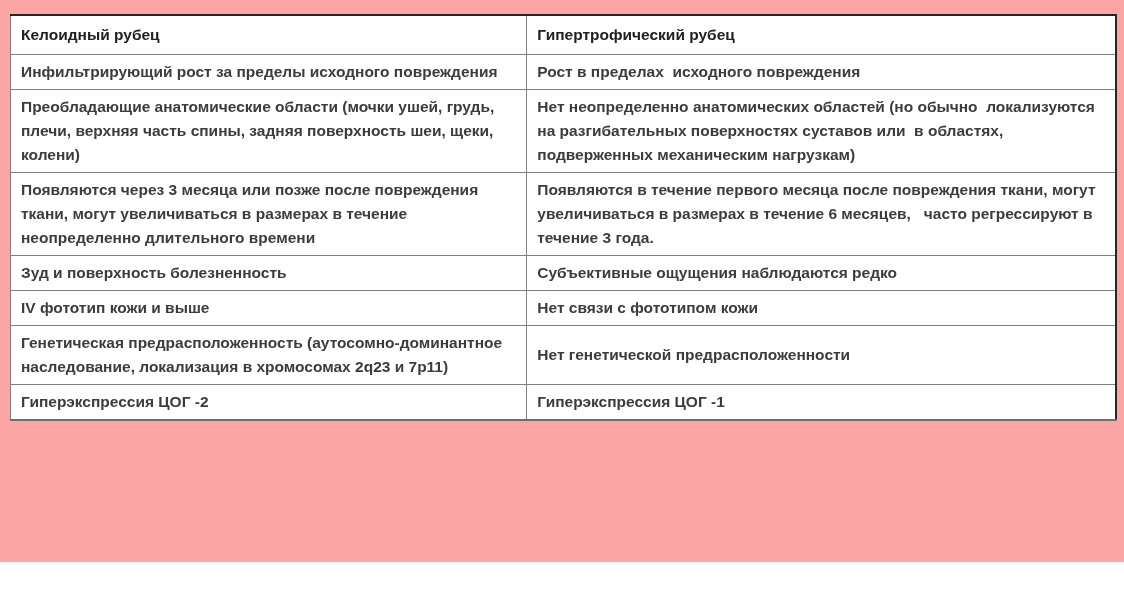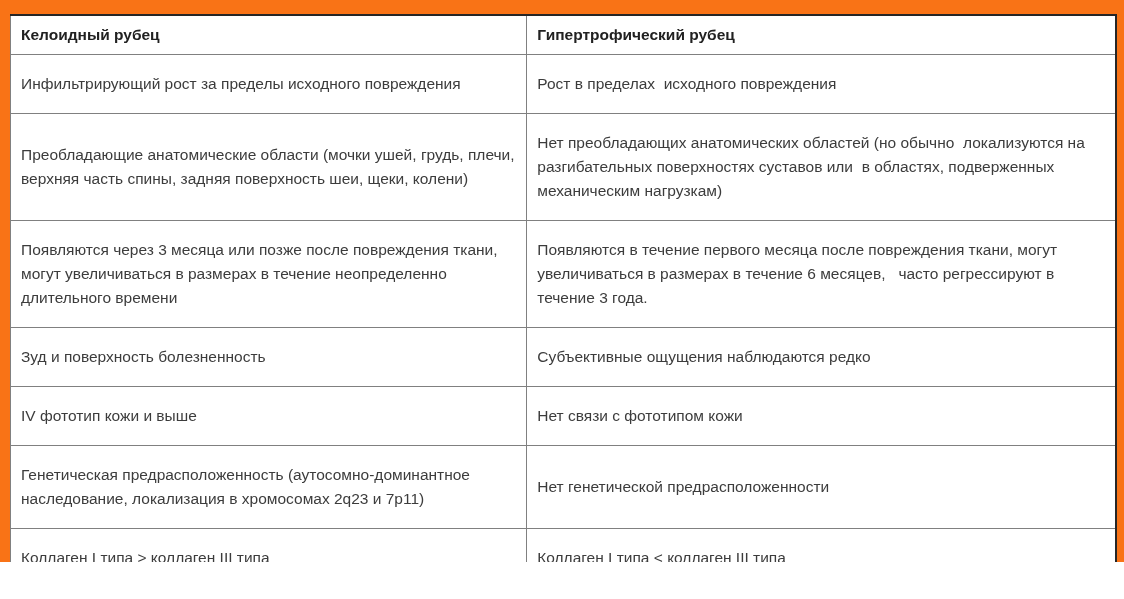--- a/index.html
+++ b/index.html
@@ -5,44 +5,45 @@
   html, body {
     margin: 0;
     background: #ffffff;
     font-family: "Liberation Sans", "DejaVu Sans", sans-serif;
   }
   .page {
     width: 1124px;
     height: 562px;
     box-sizing: border-box;
     padding: 14px 7px 9px 10px;
-    background: #f97316;
+    background: #fca5a5;
   }
   table.compare-table {
     border-collapse: collapse;
     width: 1107px;
     table-layout: fixed;
     background: #ffffff;
     border-top: 2px solid #262626;
     border-right: 2px solid #262626;
     border-bottom: 2px solid #6e6e6e;
     border-left: 1px solid #808080;
   }
   col.col-keloid { width: 46.7%; }
   col.col-hyper  { width: 53.3%; }
   th, td {
     border: 1px solid #808080;
     vertical-align: middle;
     text-align: left;
     font-size: 15.5px;
     line-height: 24px;
-    padding: 17px 10px;
+    padding: 5px 10px;
     color: #3c3c3c;
     white-space: pre-wrap;
     overflow-wrap: break-word;
+    font-weight: bold;
   }
   th {
     font-weight: bold;
     color: #212121;
     padding: 7px 10px;
     font-size: 15.5px;
   }
 </style>
 </head>
 <body>
@@ -59,41 +60,37 @@
         <th>Гипертрофический рубец</th>
       </tr>
     </thead>
     <tbody>
       <tr>
         <td>Инфильтрирующий рост за пределы исходного повреждения</td>
         <td>Рост в пределах  исходного повреждения</td>
       </tr>
       <tr>
         <td>Преобладающие анатомические области (мочки ушей, грудь, плечи, верхняя часть спины, задняя поверхность шеи, щеки, колени)</td>
-        <td>Нет преобладающих анатомических областей (но обычно  локализуются на разгибательных поверхностях суставов или  в областях, подверженных механическим нагрузкам)</td>
+        <td>Нет неопределенно анатомических областей (но обычно  локализуются на разгибательных поверхностях суставов или  в областях, подверженных механическим нагрузкам)</td>
       </tr>
       <tr>
         <td>Появляются через 3 месяца или позже после повреждения ткани, могут увеличиваться в размерах в течение неопределенно длительного времени</td>
         <td>Появляются в течение первого месяца после повреждения ткани, могут увеличиваться в размерах в течение 6 месяцев,   часто регрессируют в течение 3 года.</td>
       </tr>
       <tr>
         <td>Зуд и поверхность болезненность</td>
         <td>Субъективные ощущения наблюдаются редко</td>
       </tr>
       <tr>
         <td>IV фототип кожи и выше</td>
         <td>Нет связи с фототипом кожи</td>
       </tr>
       <tr>
         <td>Генетическая предрасположенность (аутосомно-доминантное наследование, локализация в хромосомах 2q23 и 7p11)</td>
         <td>Нет генетической предрасположенности</td>
       </tr>
       <tr>
-        <td>Коллаген I типа &gt; коллаген III типа</td>
-        <td>Коллаген I типа &lt; коллаген III типа</td>
-      </tr>
-      <tr>
         <td>Гиперэкспрессия ЦОГ -2</td>
         <td>Гиперэкспрессия ЦОГ -1</td>
       </tr>
     </tbody>
   </table>
 </div>
 
 </body></html>

